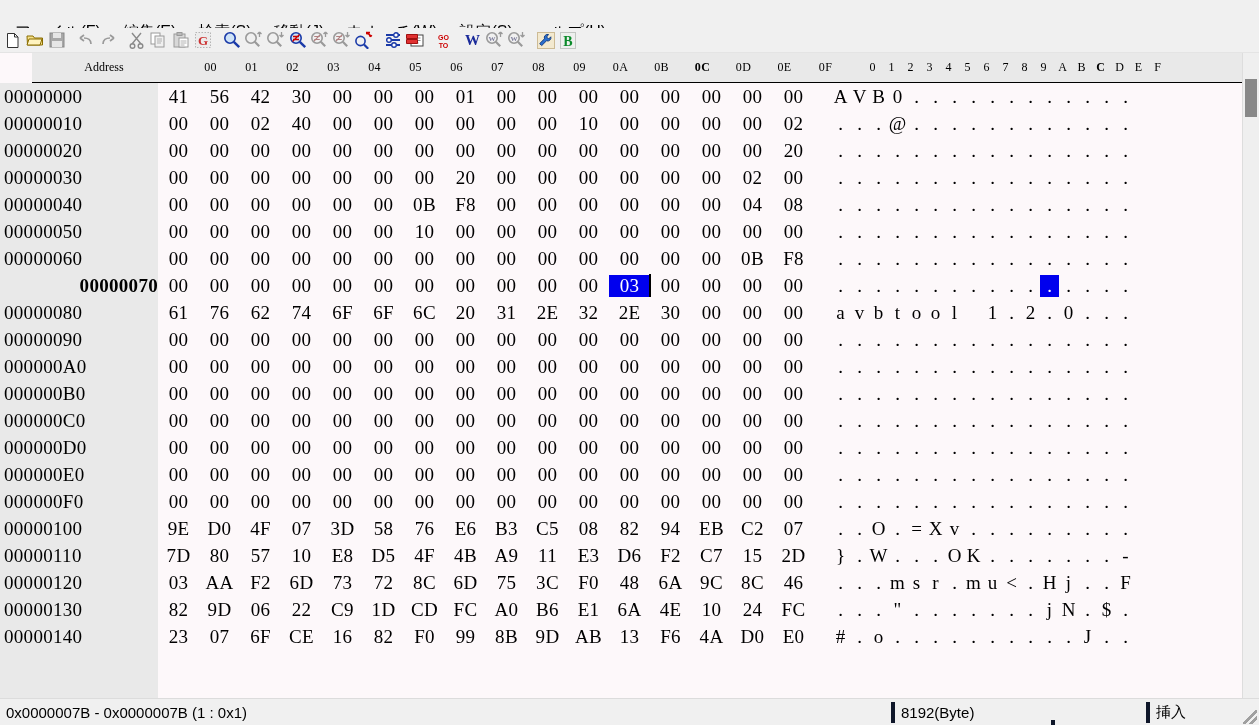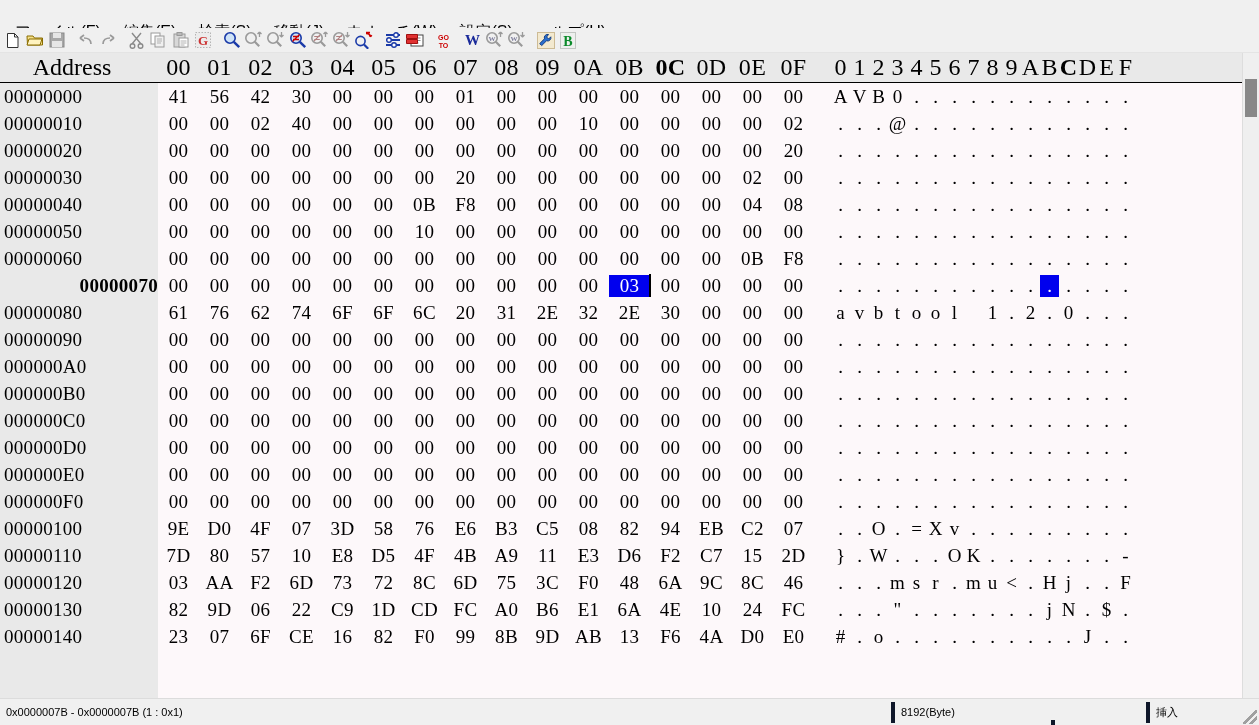--- a/index.html
+++ b/index.html
@@ -71,23 +71,24 @@
     overflow: hidden;
   }
   .hexhead {
     height: 30px;
     flex: 0 0 30px;
     background: #e9e9e9;
     border-bottom: 1px solid #000;
     display: flex;
     align-items: center;
     font-family: "Liberation Serif", serif;
-    font-size: 24px;
+    font-size: 12px;
     color: #000;
     white-space: pre;
+    margin-left: 32px;
   }
   .hexbody {
     flex: 1 1 auto;
     overflow: hidden;
     position: relative;
     background: #fdf8fa;
   }
   .addr-bg {
     position: absolute;
     left: 0; top: 0; bottom: 0;
@@ -161,21 +162,21 @@
     background: #888888;
   }
 
   
   .statusbar {
     height: 27px;
     flex: 0 0 27px;
     background: #f0f0f0;
     display: flex;
     align-items: center;
-    font-size: 11px;
+    font-size: 15px;
     font-family: "Liberation Sans", sans-serif;
     color: #000;
     border-top: 1px solid #dcdcdc;
   }
   .st-sec {
     height: 21px;
     display: flex;
     align-items: center;
     padding: 0 6px;
     white-space: nowrap;

